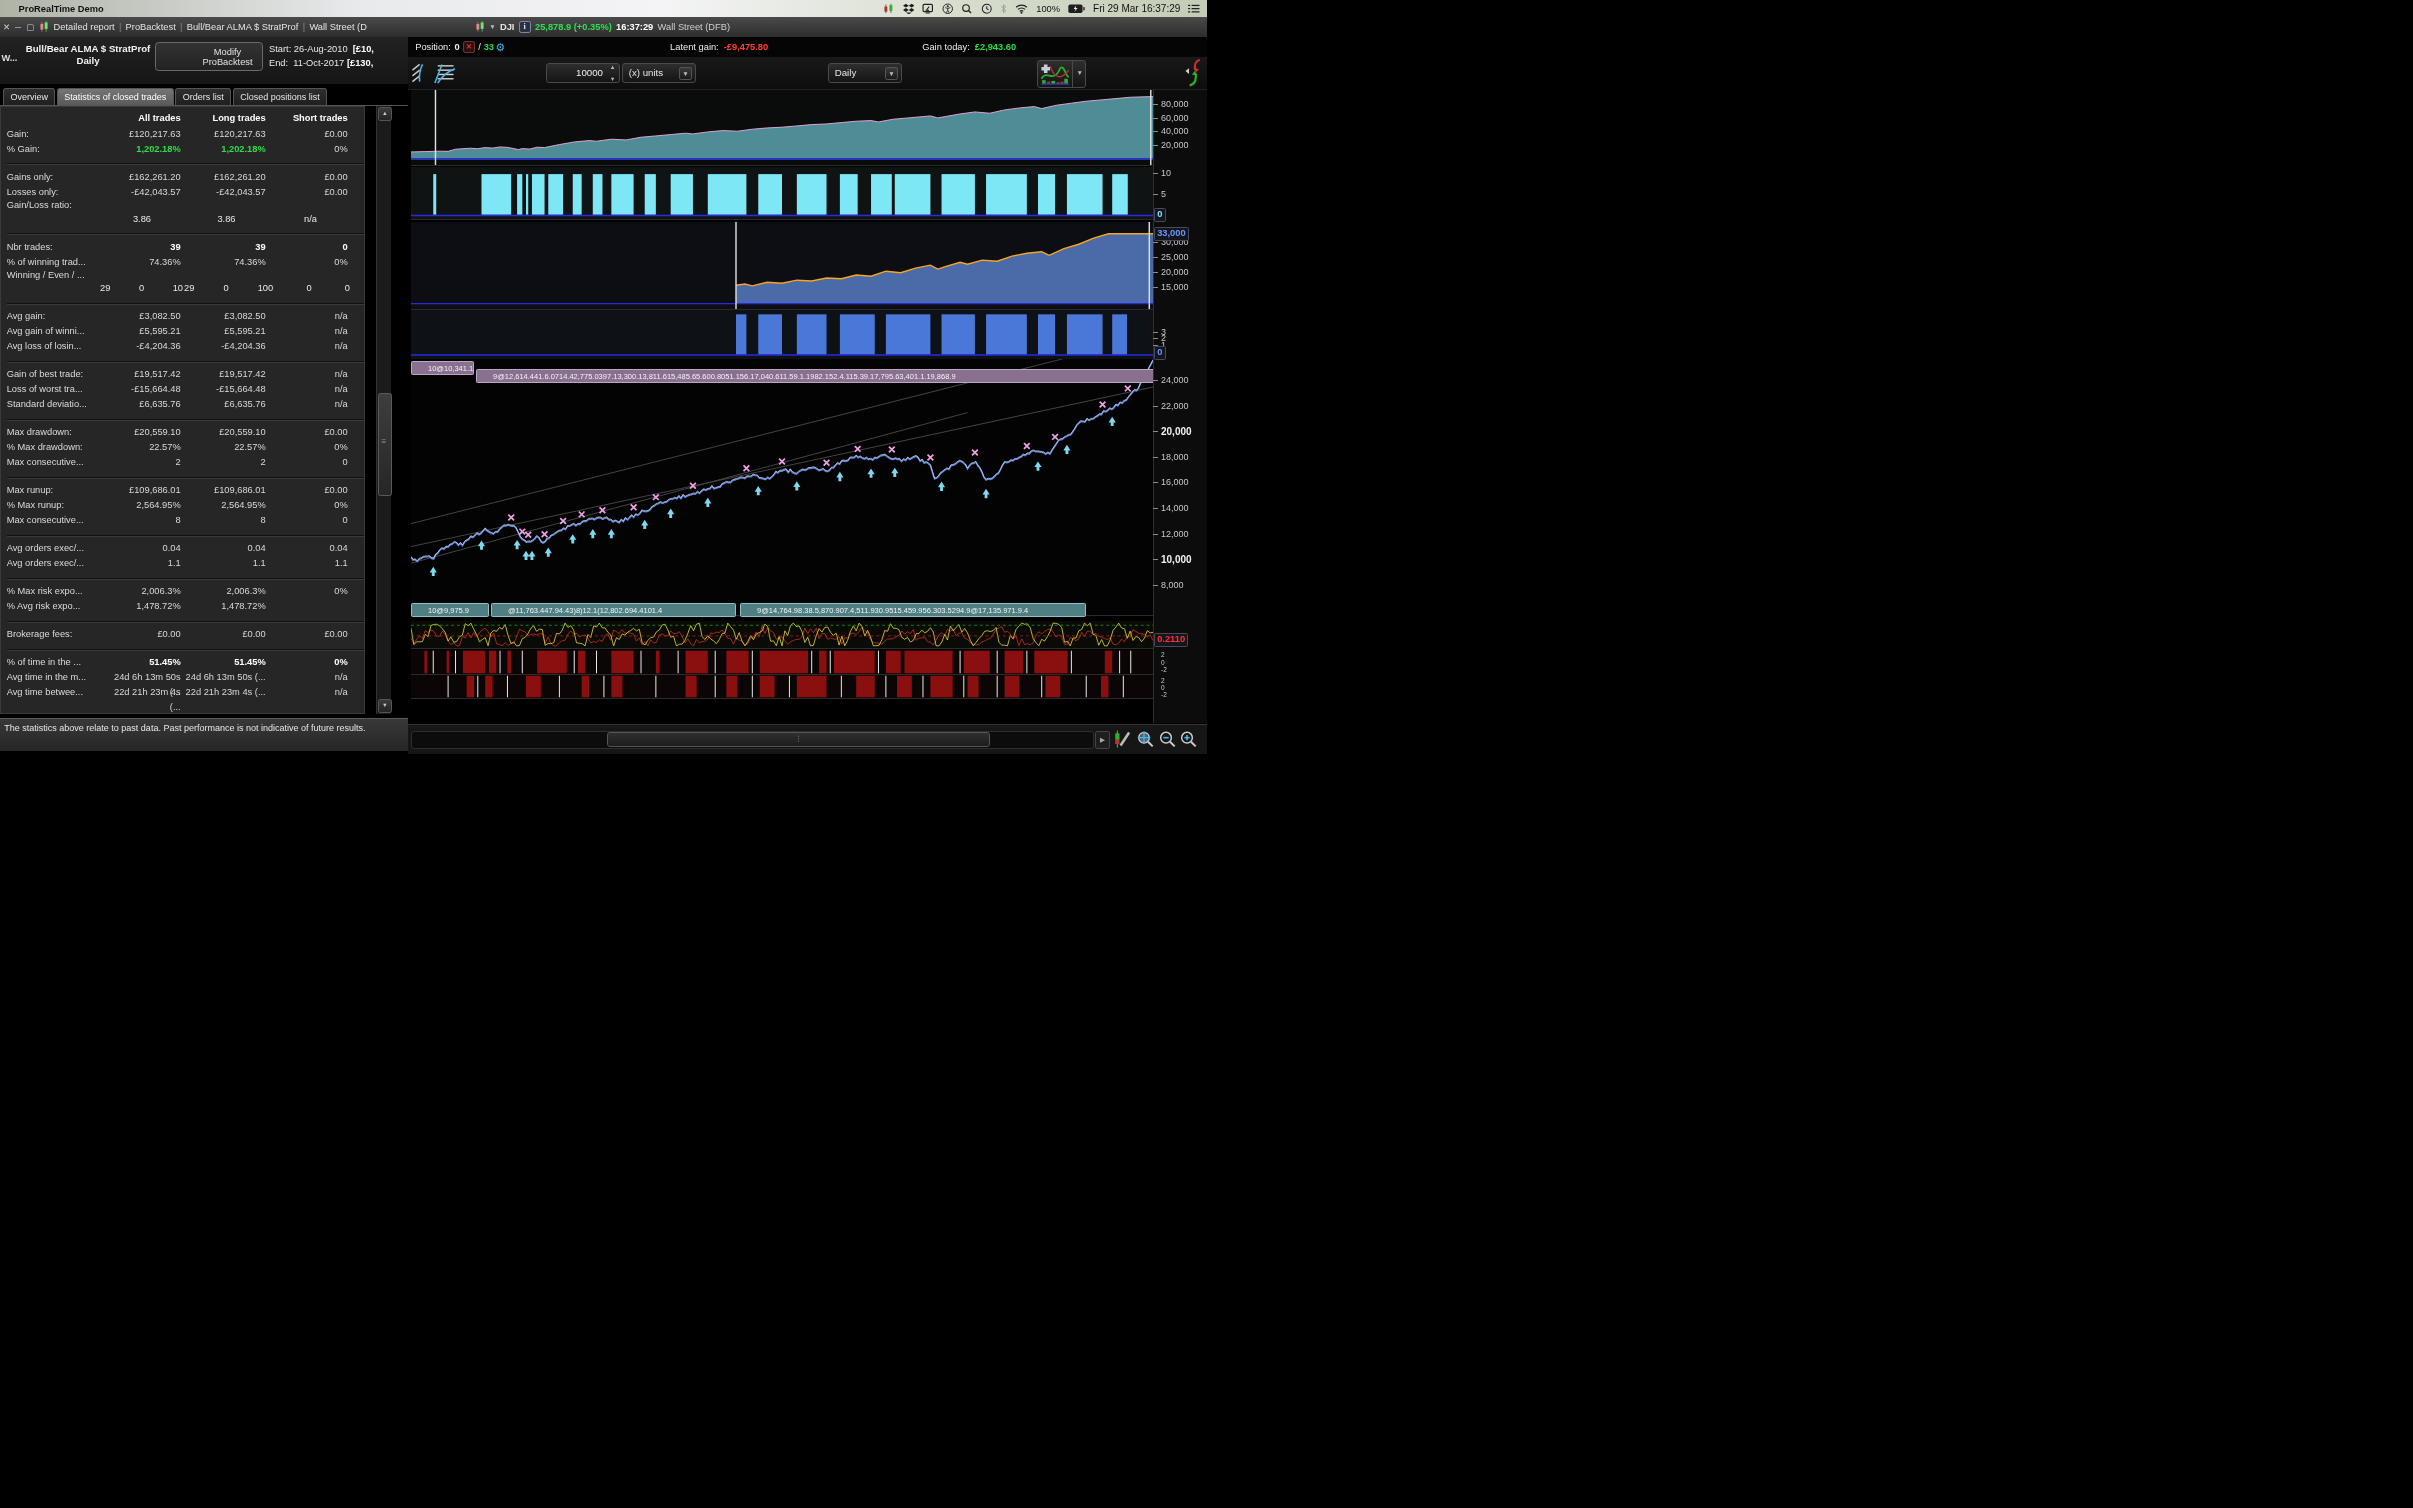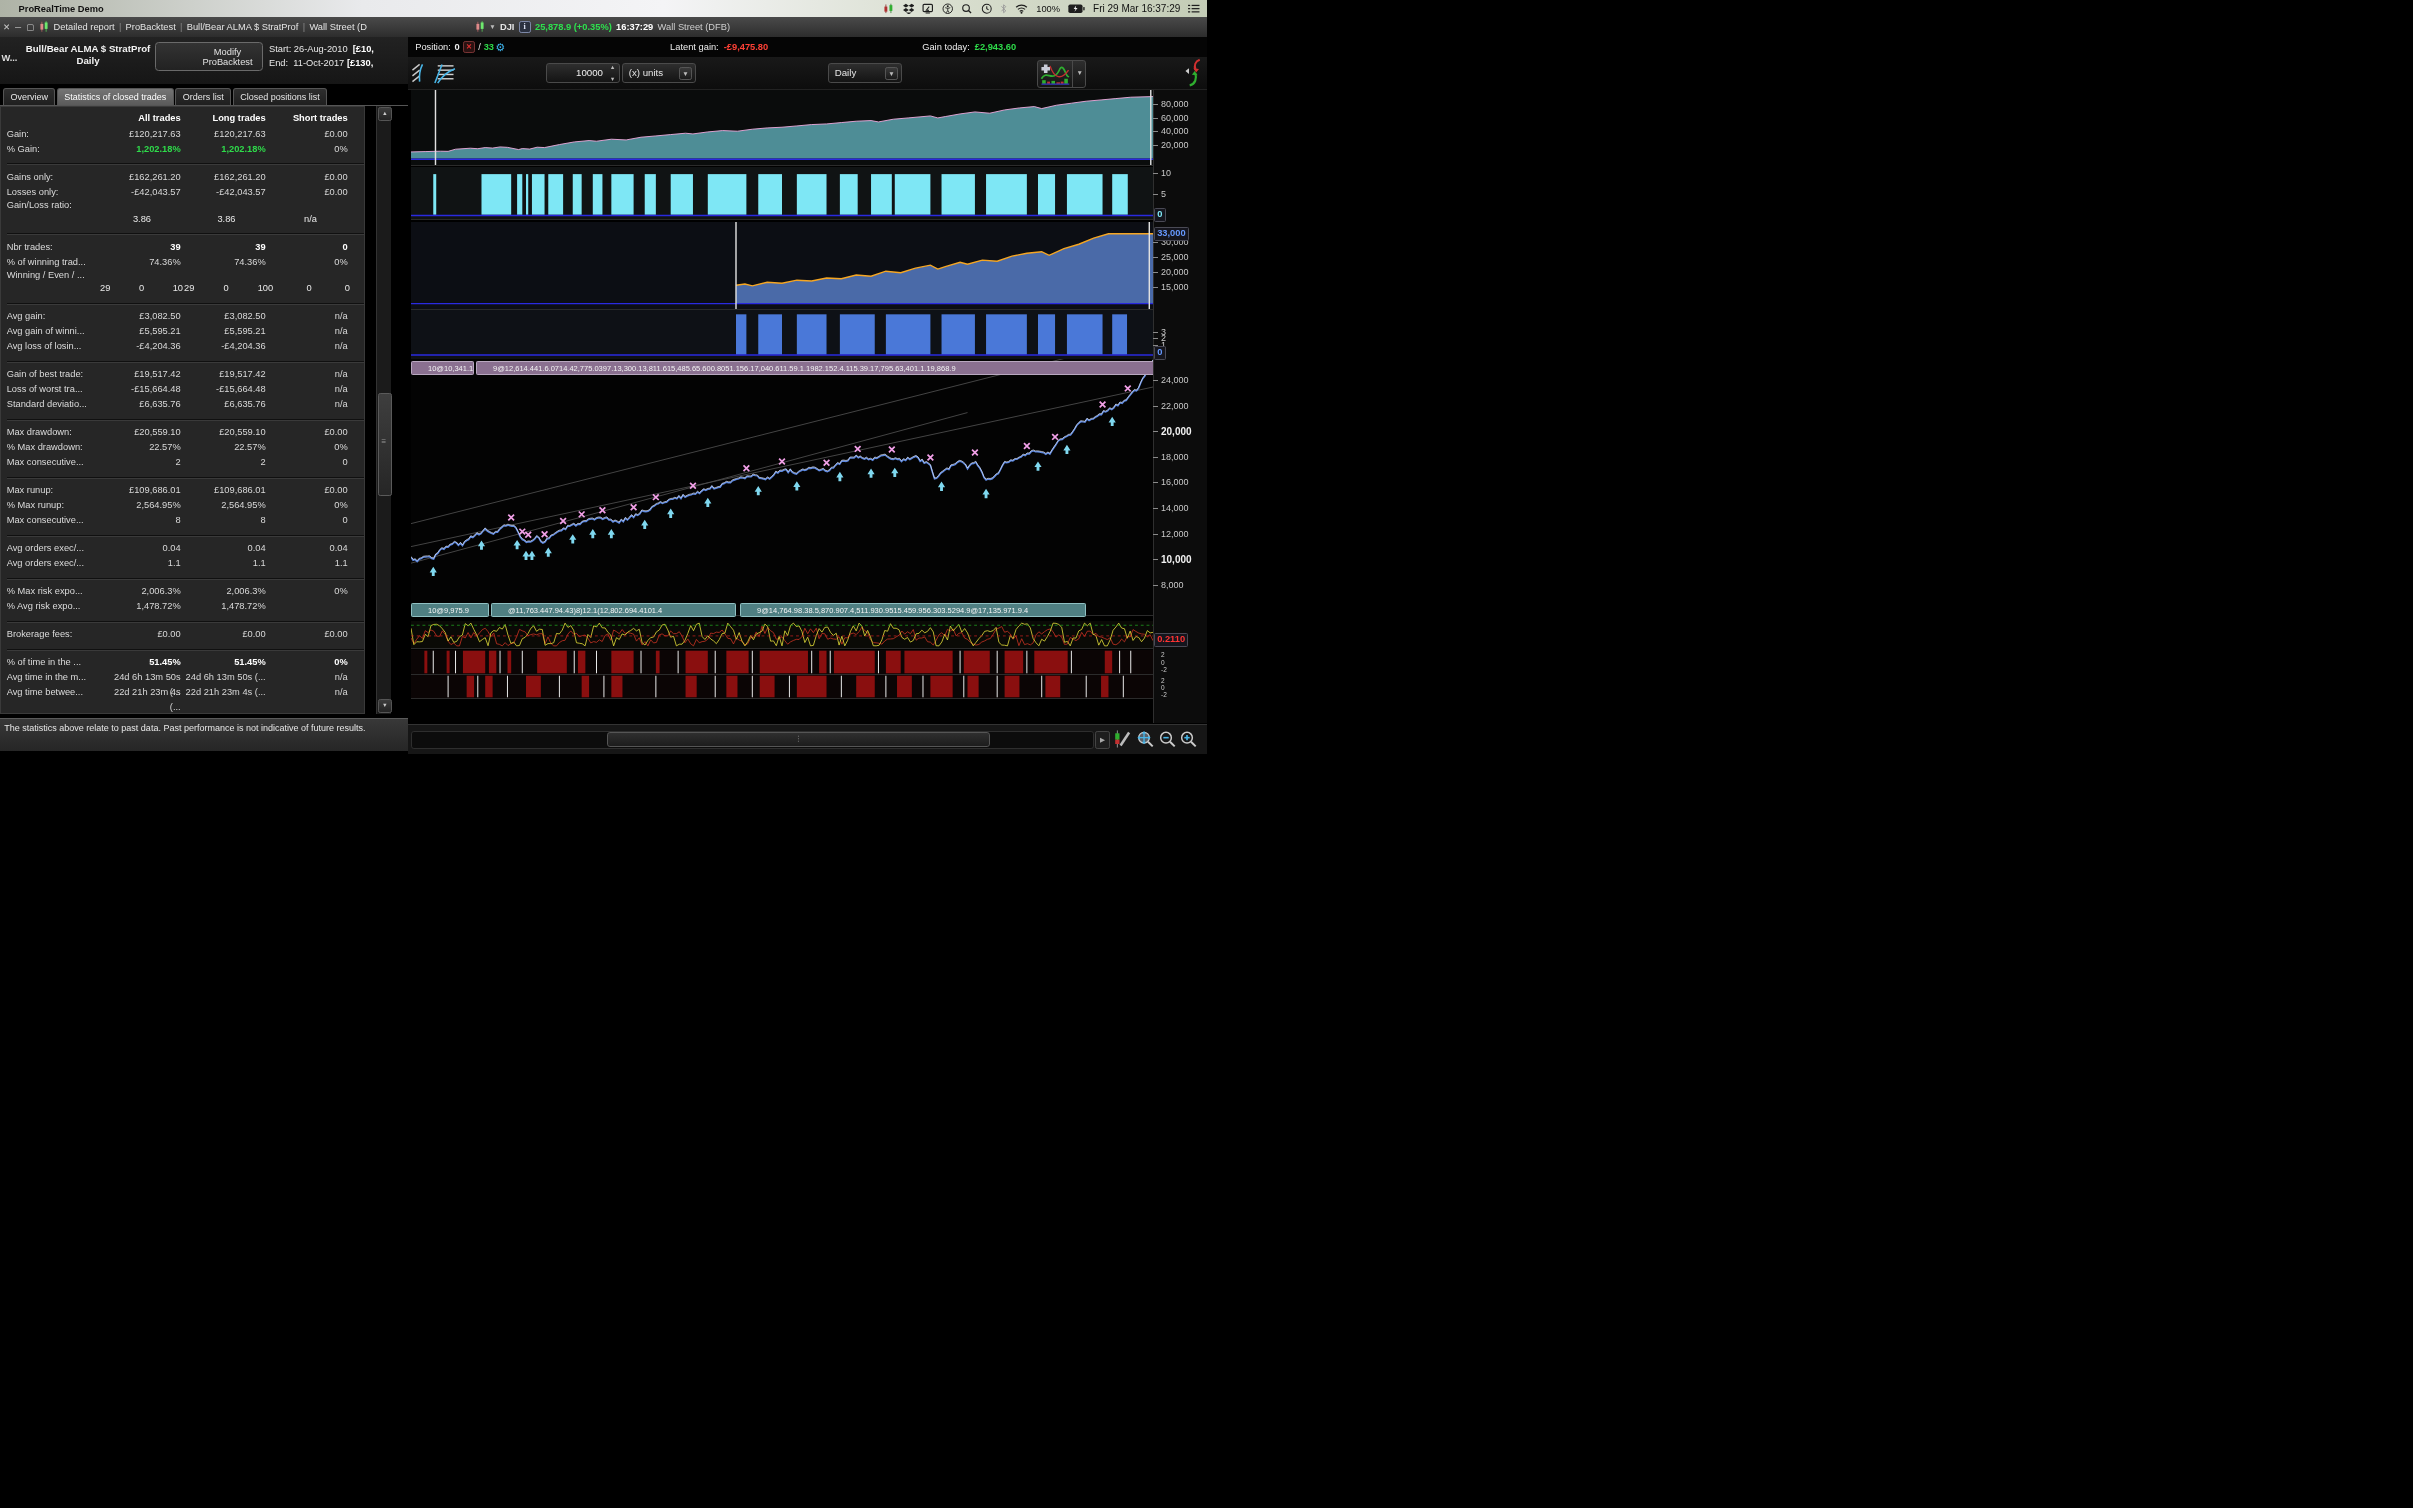--- a/index.html
+++ b/index.html
@@ -699,21 +699,21 @@
         <line x1="769.585" y1="1" x2="769.585" y2="31" stroke="#e8e8e8" stroke-width="1.4"></line>
         <line x1="816.07" y1="1" x2="816.07" y2="31" stroke="#e8e8e8" stroke-width="1.4"></line>
         <line x1="878.05" y1="1" x2="878.05" y2="31" stroke="#e8e8e8" stroke-width="1.4"></line>
         <line x1="940.0300000000001" y1="1" x2="940.0300000000001" y2="31" stroke="#e8e8e8" stroke-width="1.4"></line>
         <line x1="991.68" y1="1" x2="991.68" y2="31" stroke="#e8e8e8" stroke-width="1.4"></line>
       </svg>
     </div>
 
   <div class="annrow" id="annTop" style="top:361px">
       <div class="annbox" style="left: 0px; width: 63px; background: rgb(138, 112, 144); border: 0.7px solid rgb(185, 168, 192);">10@10,341.1</div>
-      <div class="annbox" style="left: 65px; width: 749px; background: rgb(138, 112, 144); border: 0.7px solid rgb(185, 168, 192);">9@12,614.441.6.0714.42,775.0397.13,300.13,811.615,485.65.600.8051.156.17,040.611.59.1.1982.152.4.115.39.17,795.63,401.1.19,868.9</div>
+      <div class="annbox" style="left: 65px; width: 749px; background: rgb(138, 112, 144); border: 0.7px solid rgb(185, 168, 192); margin-top: 8px;">9@12,614.441.6.0714.42,775.0397.13,300.13,811.615,485.65.600.8051.156.17,040.611.59.1.1982.152.4.115.39.17,795.63,401.1.19,868.9</div>
     </div>
   <div class="annrow" id="annBot" style="top:603px">
       <div class="annbox" style="left: 0px; width: 78px; background: rgb(79, 127, 130); border: 0.7px solid rgb(143, 192, 194);">10@9,975.9</div>
       <div class="annbox" style="left: 80px; width: 245px; background: rgb(79, 127, 130); border: 0.7px solid rgb(143, 192, 194);">@11,763.447.94.43)8)12.1(12,802.694.4101.4</div>
       <div class="annbox" style="left: 329px; width: 346px; background: rgb(79, 127, 130); border: 0.7px solid rgb(143, 192, 194);">9@14,764.98.38.5,870.907.4,511.930.9515.459.956.303.5294.9@17,135.971.9.4</div>
     </div>
 
   <div id="axiscol"></div>
   <div id="ticks"></div>
 

